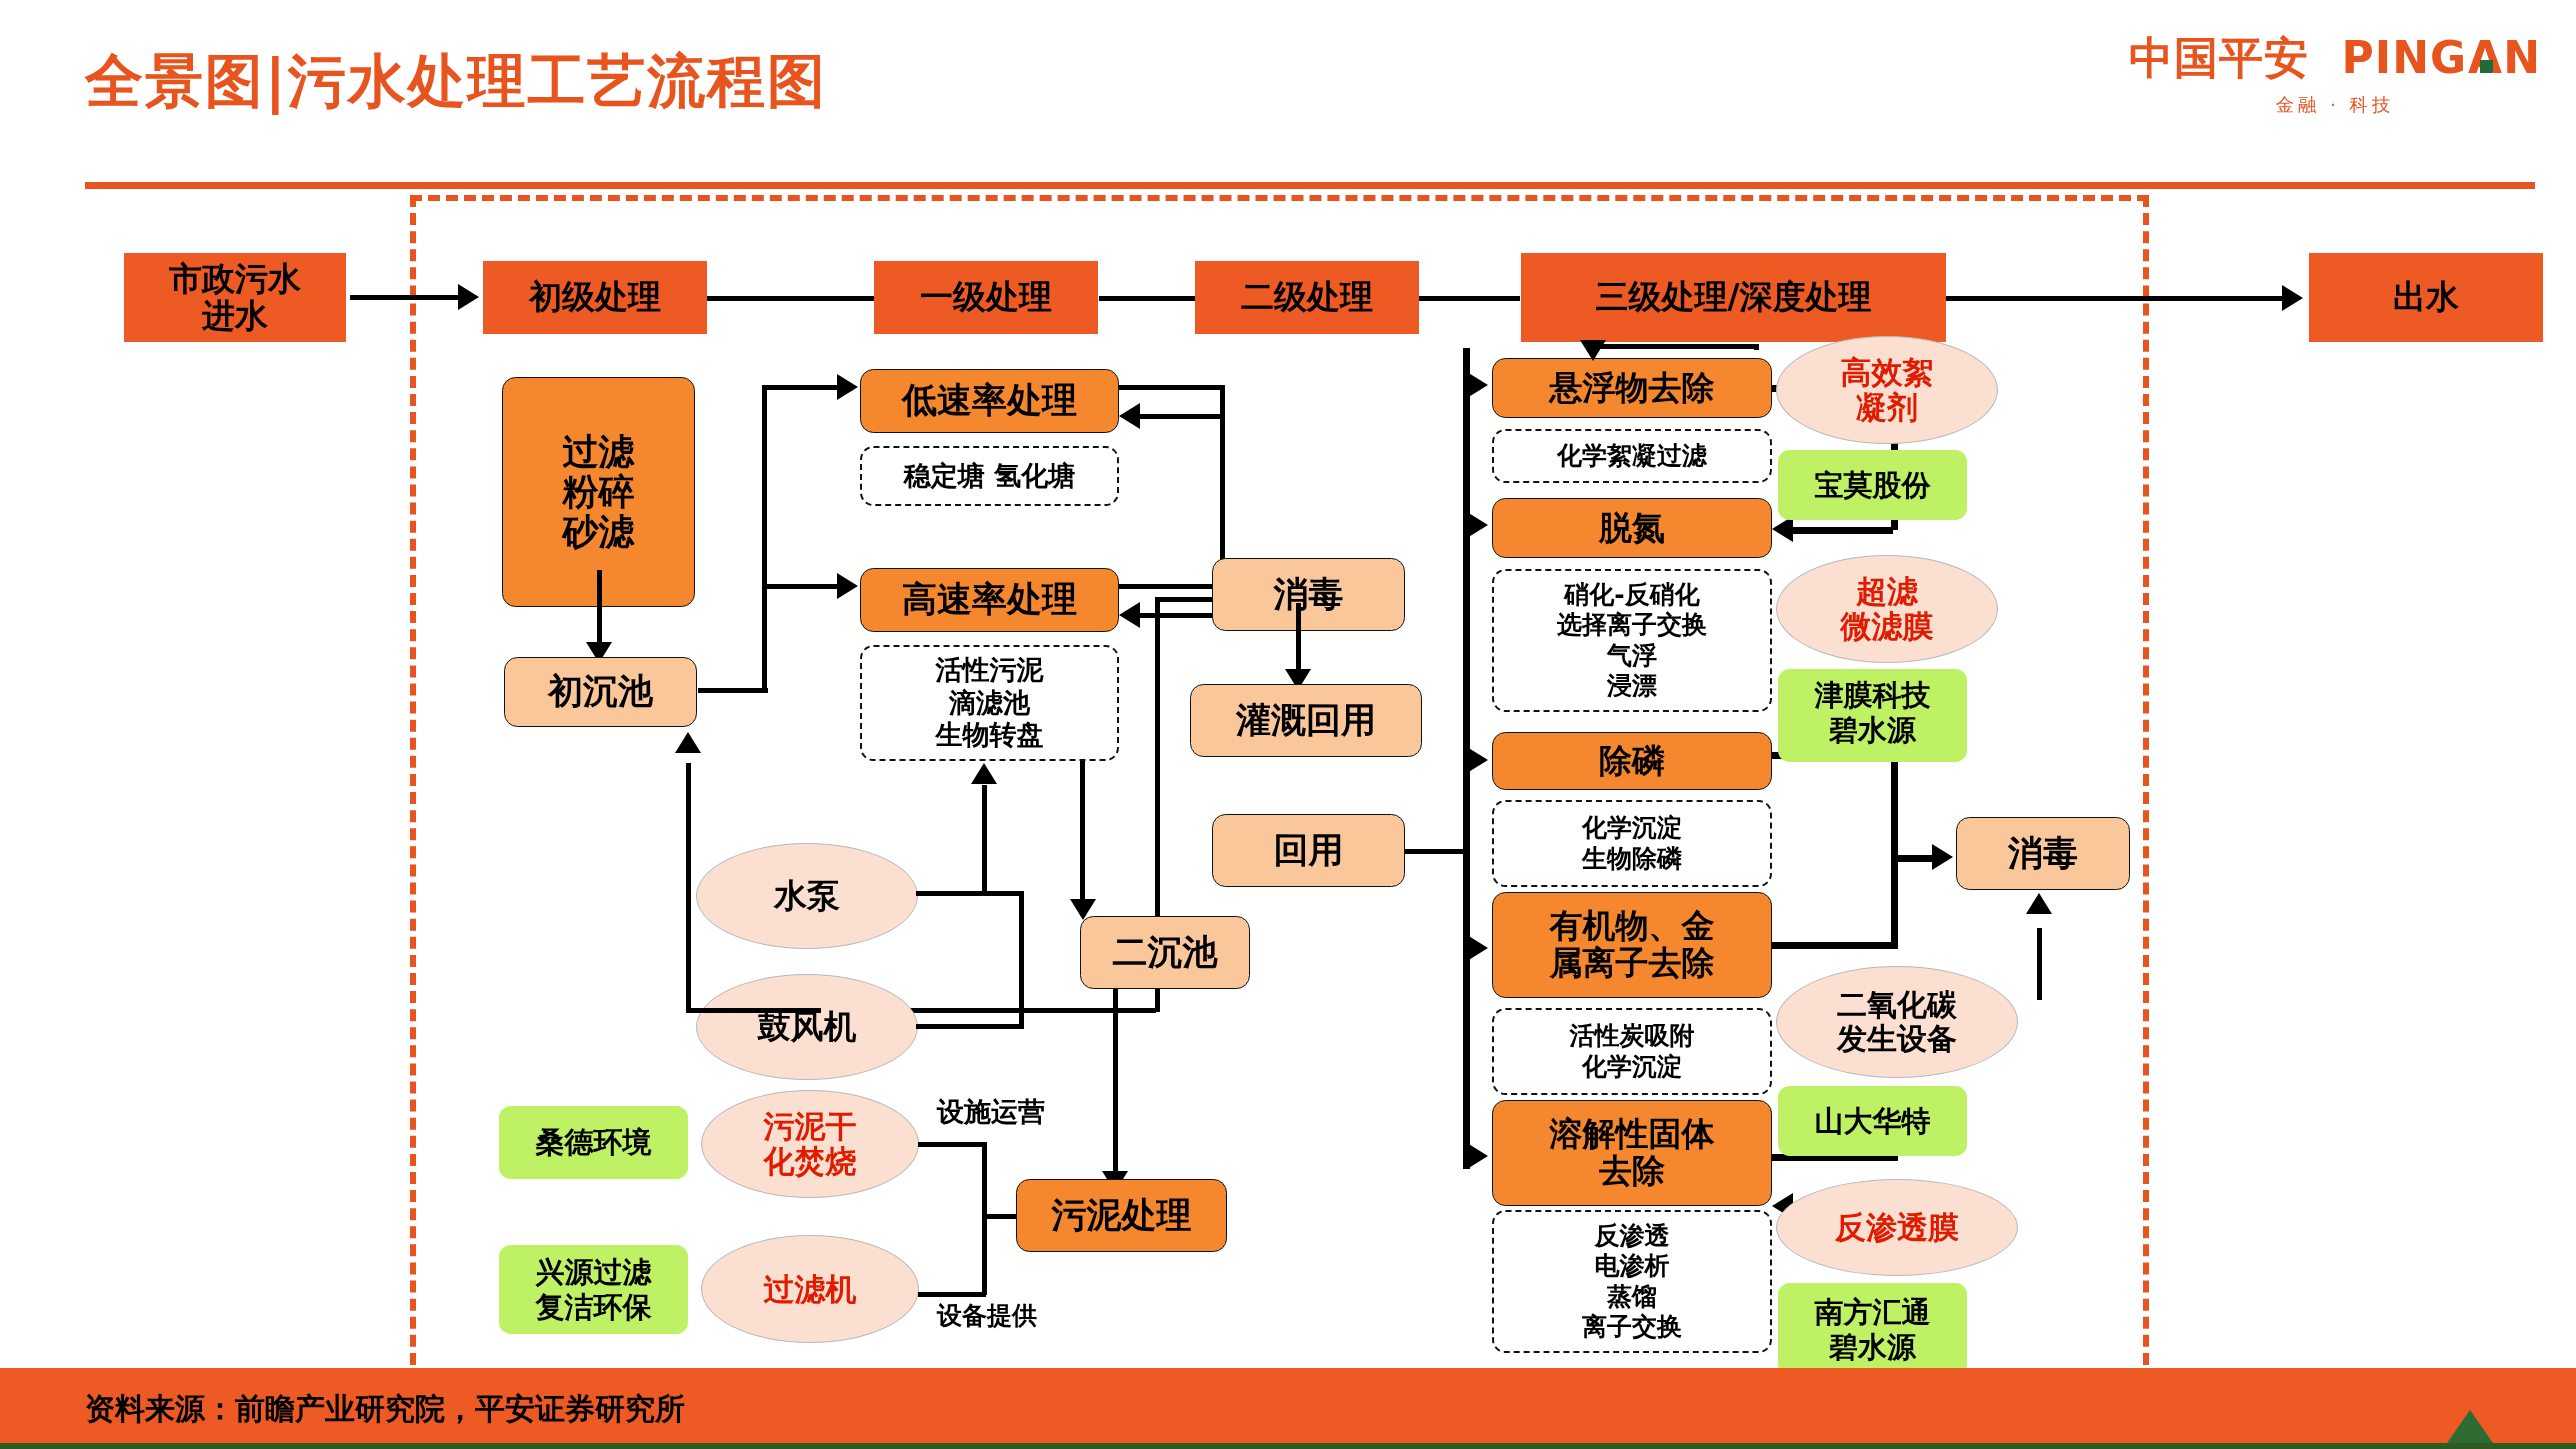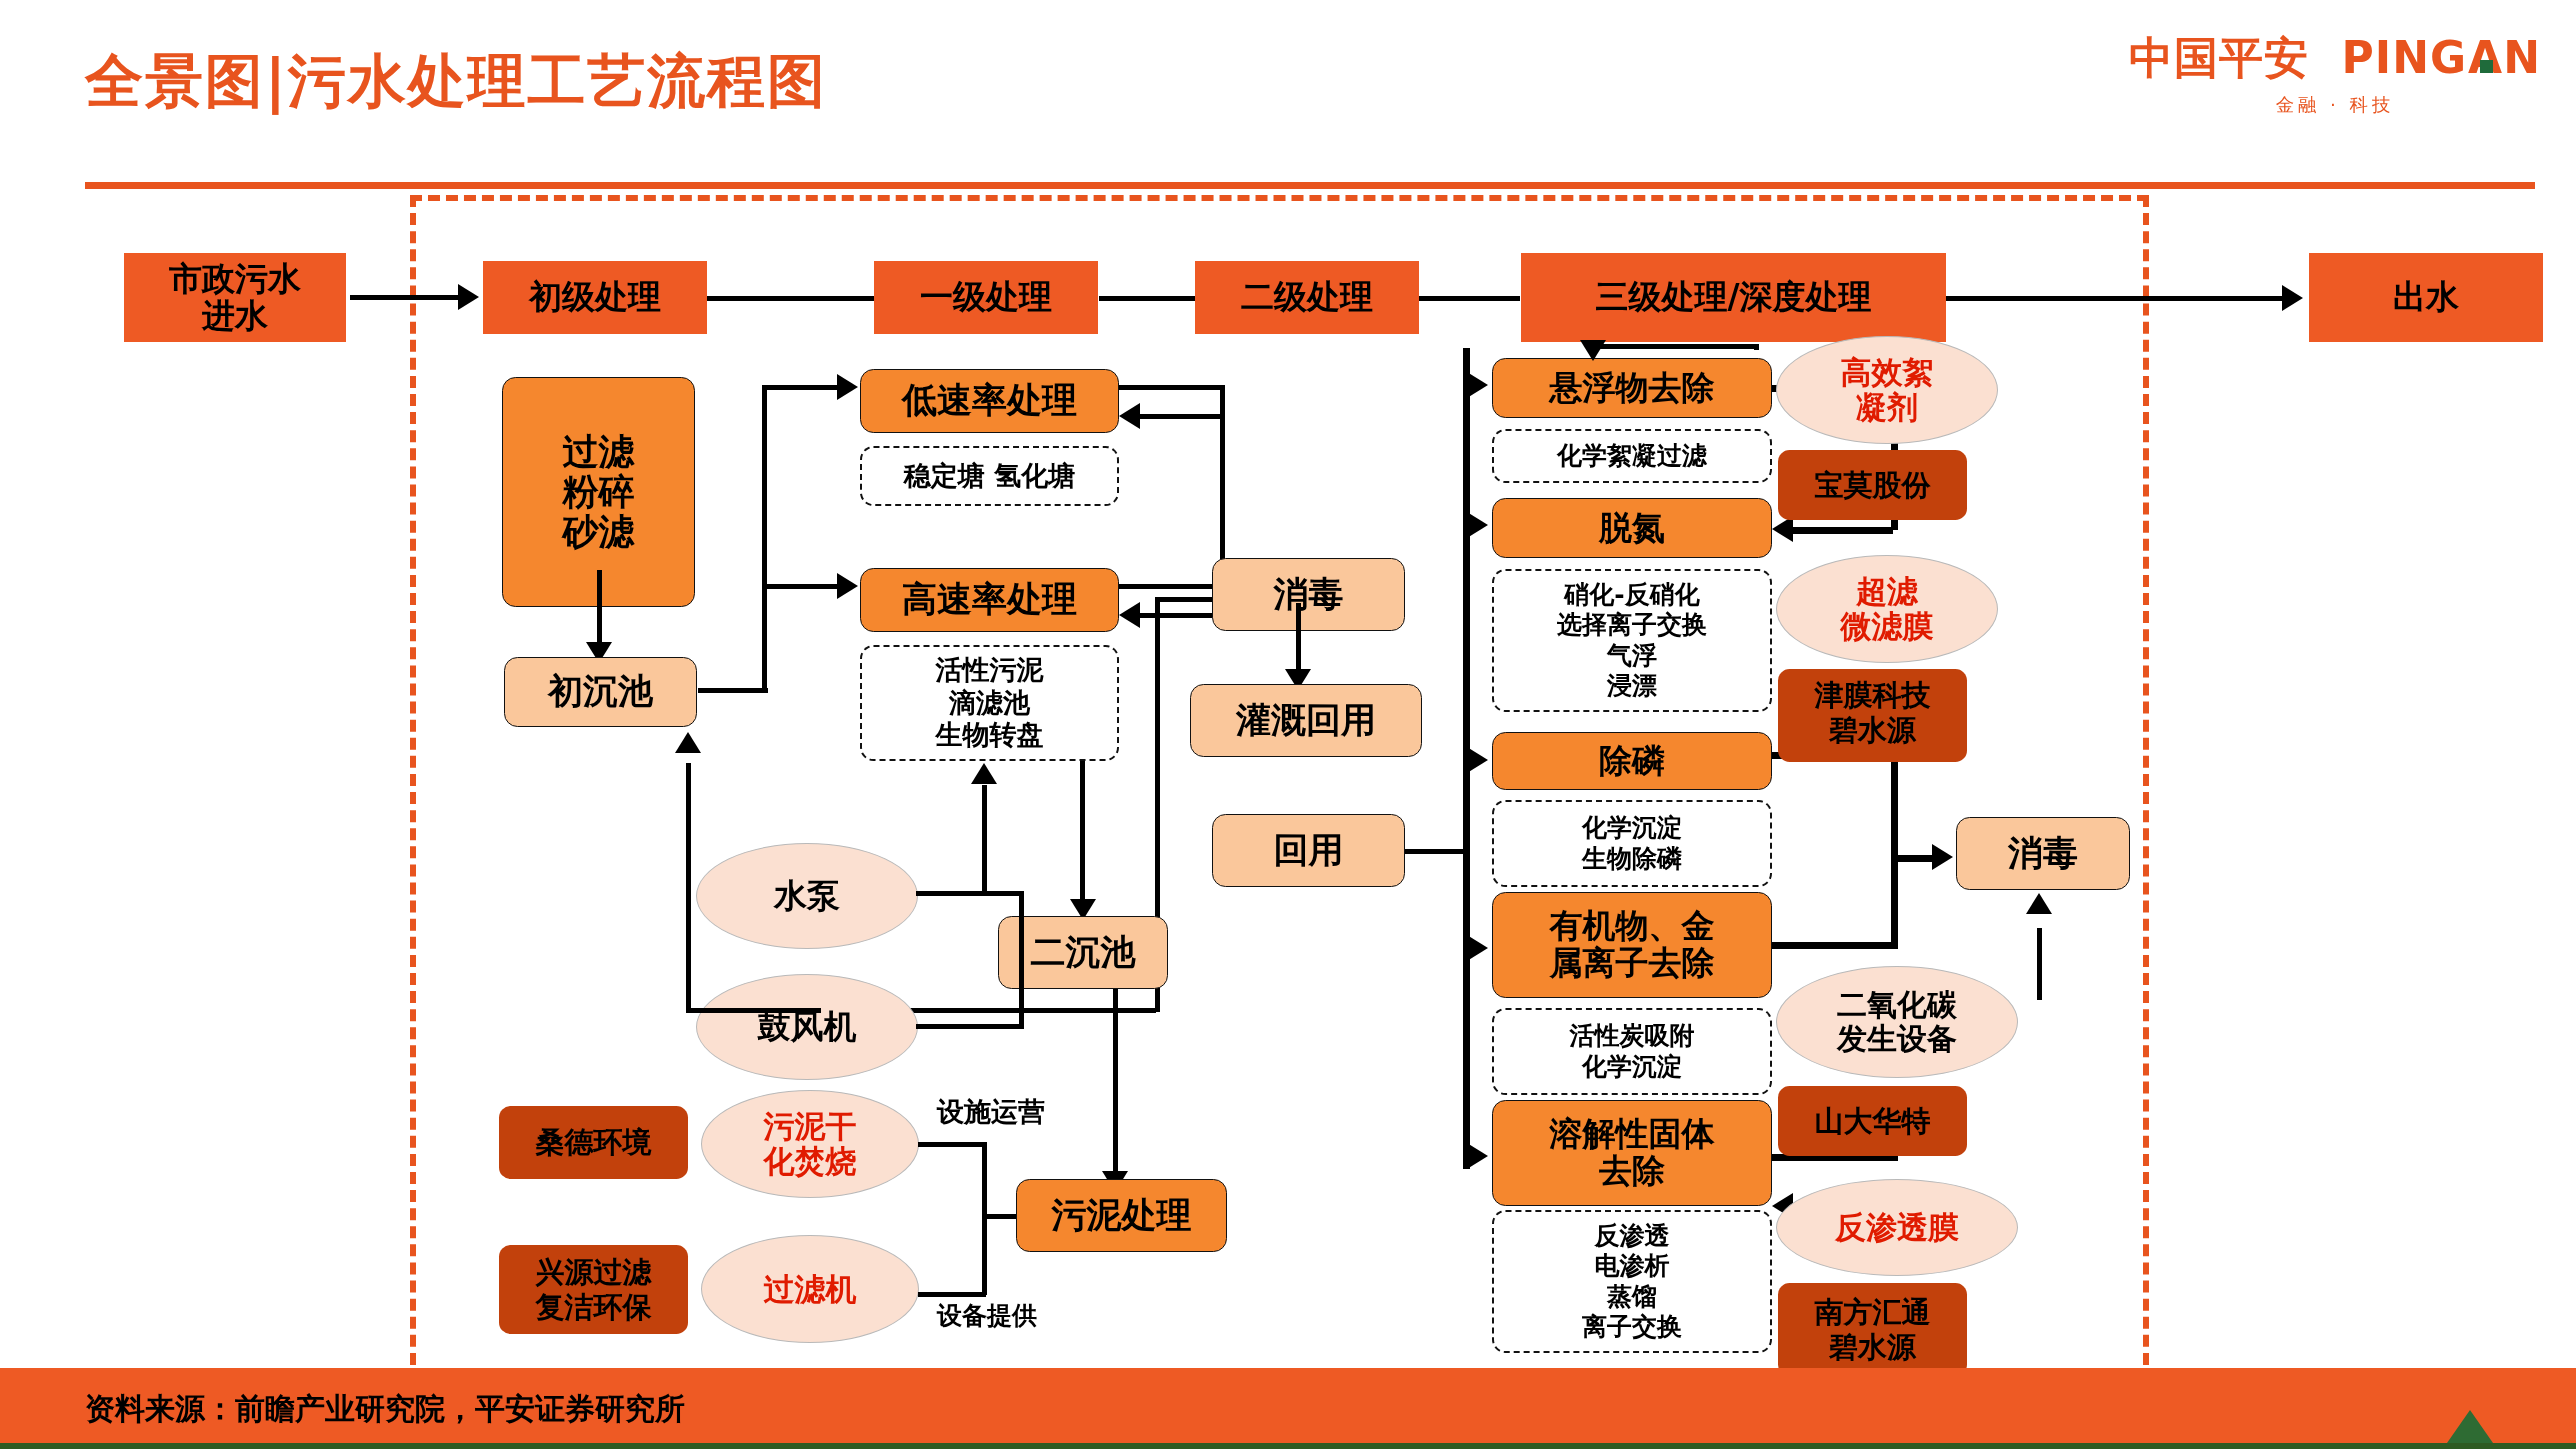--- a/index.html
+++ b/index.html
@@ -43,21 +43,21 @@
     text-align:center;line-height:1.22;color:#000;font-weight:bold;
   }
   .ellipse{
     background:#FBE0D1;border:1.9px solid #B9B9B9;border-radius:50%;
     display:flex;align-items:center;justify-content:center;text-align:center;
     line-height:1.12;font-weight:bold;
   }
   .ell-red{color:#E01B00;}
   .ell-black{color:#000;}
   .tagbox{
-    background:#c2410c;border:0;border-radius:11.6px;
+    background:#bef264;border:0;border-radius:11.6px;
     display:flex;align-items:center;justify-content:center;text-align:center;
     line-height:1.2;color:#000;font-weight:bold;
   }
   .edge-label{color:#000;font-weight:bold;white-space:nowrap;}
 
   
   .ln{background:#000;}
   .lnh{height:4.8px;}
   .lnv{width:4.8px;}
   .arrow-r{width:0;height:0;border-top:13.5px solid transparent;border-bottom:13.5px solid transparent;border-left:21px solid #000;}
@@ -188,21 +188,21 @@
 </div>
 
 <div class="abs ln lnh" style="left:1405px;top:849px;width:58px;"></div>
 
 <div class="abs ln lnv" style="left:1155px;top:597px;height:415px;"></div>
 <div class="abs ln lnh" style="left:816px;top:1008px;width:340px;"></div>
 
 <div class="abs ln lnv" style="left:1080px;top:761px;height:145px;"></div>
 <div class="abs arrow-d" style="left:1070px;top:899px;"></div>
 
-<div class="abs node rr-light" style="left:998px;top:916px;width:170px;height:73px;font-size:35px;">
+<div class="abs node rr-light" style="left:1080px;top:916px;width:170px;height:73px;font-size:35px;">
   <span>二沉池</span>
 </div>
 
 <div class="abs ellipse ell-black" style="left:696px;top:843px;width:222px;height:106px;font-size:33px;">
   <span>水泵</span>
 </div>
 <div class="abs ellipse ell-black" style="left:696px;top:974px;width:222px;height:106px;font-size:33px;">
   <span>鼓风机</span>
 </div>
 

